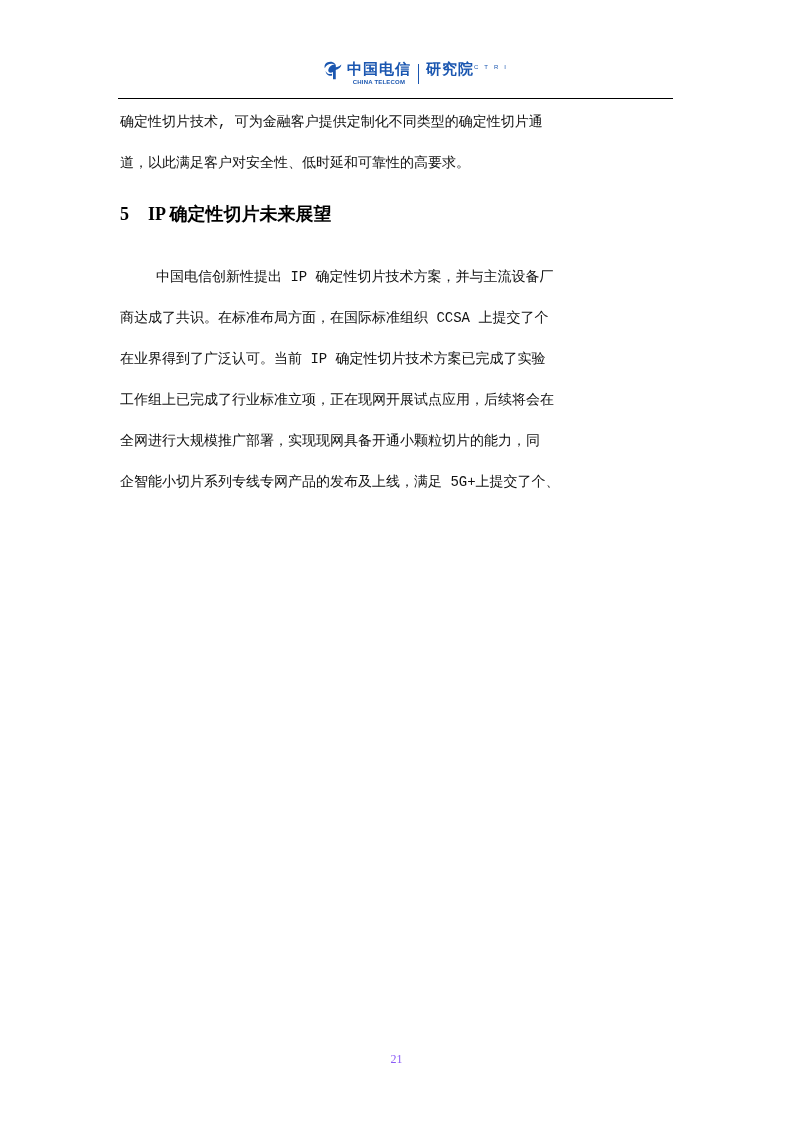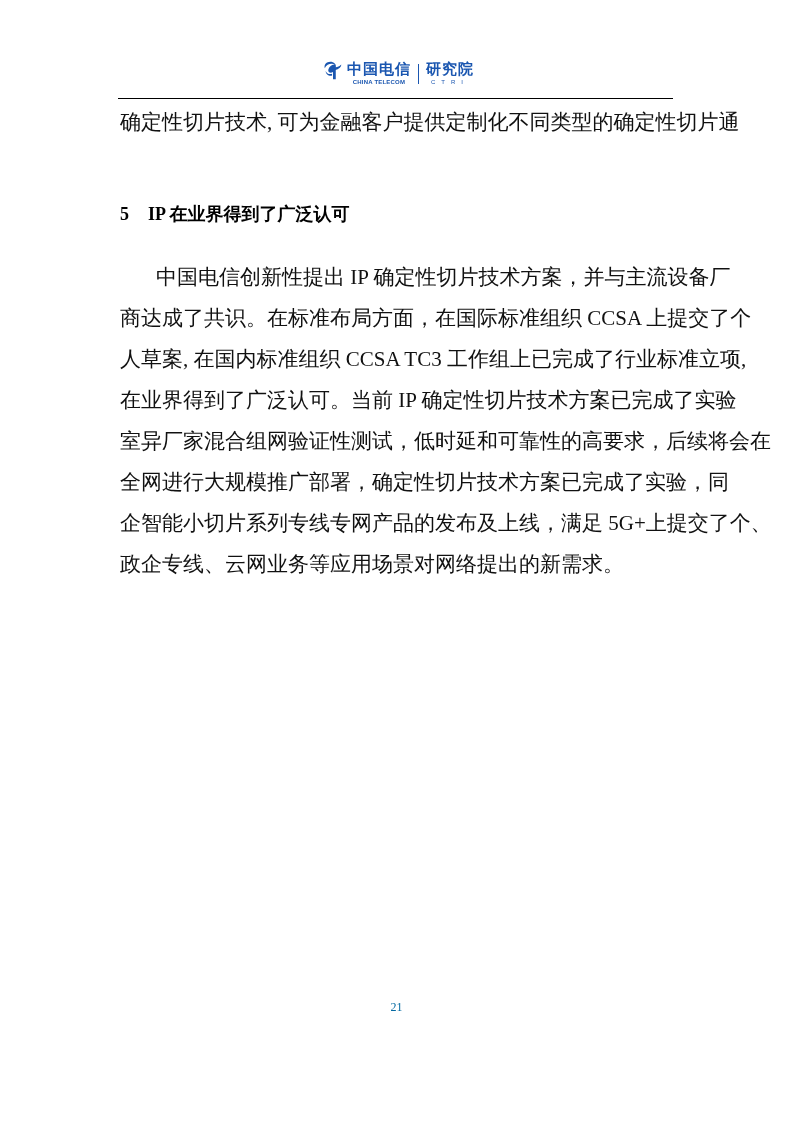--- a/index.html
+++ b/index.html
@@ -5,31 +5,31 @@
     html, body { margin: 0; padding: 0; background: #ffffff; }
     body { width: 793px; height: 1122px; position: relative; overflow: hidden; }
     .page { position: absolute; left: 0; top: 0; width: 793px; height: 1122px; background: #fff; padding-left: 8px; }
     .header { position: absolute; left: 0; top: 56px; width: 793px; height: 40px; }
     .logo { position: absolute; left: 322px; top: 0; height: 40px; display: flex; align-items: flex-start; }
     .logo-mark { width: 22px; height: 22px; margin-top: 4px; }
     .logo-cn { display: flex; flex-direction: column; align-items: center; margin-left: 3px; }
     .logo-cn-main { font-family: "DejaVu Sans", sans-serif; font-weight: bold; font-size: 15px; color: #1a56b0; letter-spacing: 1px; line-height: 18px; margin-top: 4px; }
     .logo-cn-sub { font-family: "Liberation Sans", sans-serif; font-weight: bold; font-size: 6px; color: #1a56b0; line-height: 8px; letter-spacing: 0.2px; }
     .logo-sep { width: 1px; height: 20px; background: #1a56b0; margin: 8px 7px 0 7px; }
-    .logo-ri { display: flex; flex-direction: column; align-items: center; }
+    .logo-ri { display: flex; flex-direction: row; align-items: center; }
     .logo-ri-main { font-family: "DejaVu Sans", sans-serif; font-weight: bold; font-size: 15px; color: #1a56b0; letter-spacing: 1px; line-height: 18px; margin-top: 4px; }
     .logo-ri-sub { font-family: "Liberation Sans", sans-serif; font-size: 6px; color: #1a56b0; letter-spacing: 6px; line-height: 8px; }
     .rule { position: absolute; left: 118px; top: 98px; width: 555px; height: 1px; background: #000; }
-    .body-text { position: absolute; left: 120px; width: 555px; font-family: Liberation Serif, serif; font-size: 21px; color: #111; line-height: 41px; }
+    .body-text { position: absolute; left: 120px; width: 555px; font-family: Liberation Mono, monospace; font-size: 14px; color: #111; line-height: 41px; }
     .line { white-space: nowrap; height: 41px; }
     .indent { padding-left: 36px; }
     .heading { position: absolute; left: 120px; top: 202px; font-family: "Liberation Serif", serif; font-size: 18px; font-weight: bold; color: #000; white-space: nowrap; }
     .heading .num { display: inline-block; width: 28px; }
     .heading .cn { font-family: "DejaVu Sans", sans-serif; font-weight: bold; }
-    .page-num { position: absolute; top: 1000px; left: 0; width: 793px; text-align: center; font-family: "Liberation Serif", serif; font-size: 12px; color: #0369a1; }
+    .page-num { position: absolute; top: 1052px; left: 0; width: 793px; text-align: center; font-family: "Liberation Serif", serif; font-size: 12px; color: #8b5cf6; }
   </style>
 </head>
 <body>
 
 <div class="page">
 
   <div class="header">
     <div class="logo">
       <svg class="logo-mark" viewBox="0 0 24 24">
         <path d="M3 9 C5 4, 11 3, 14 5 C11 5, 8 7, 7 10 C6 13, 9 15, 12 13 L12 21 L15 21 L15 11 C18 10, 21 8, 21 5 C19 7, 17 8, 15 8 C16 5, 13 2, 9 2 C5 2, 2 5, 3 9 Z" fill="#1a56b0"></path>
@@ -44,33 +44,32 @@
         <span class="logo-ri-main">研究院</span>
         <span class="logo-ri-sub">CTRI</span>
       </div>
     </div>
   </div>
 
   <div class="rule"></div>
 
   <div class="body-text" style="top:102px;">
     <div class="line">确定性切片技术, 可为金融客户提供定制化不同类型的确定性切片通</div>
+    <div class="line">道，以此满足客户对安全性、低时延和可靠性的高要求。</div>
   </div>
 
   <div class="heading">
     <span class="num">5</span><span>IP</span>
-    <span class="cn">在业界得到了广泛认可</span>
+    <span class="cn">确定性切片未来展望</span>
   </div>
 
   <div class="body-text" style="top:257px;">
     <div class="line indent">中国电信创新性提出 IP 确定性切片技术方案，并与主流设备厂</div>
     <div class="line">商达成了共识。在标准布局方面，在国际标准组织 CCSA 上提交了个</div>
-    <div class="line">人草案, 在国内标准组织 CCSA TC3 工作组上已完成了行业标准立项,</div>
     <div class="line">在业界得到了广泛认可。当前 IP 确定性切片技术方案已完成了实验</div>
-    <div class="line">室异厂家混合组网验证性测试，低时延和可靠性的高要求，后续将会在</div>
-    <div class="line">全网进行大规模推广部署，确定性切片技术方案已完成了实验，同</div>
+    <div class="line">工作组上已完成了行业标准立项，正在现网开展试点应用，后续将会在</div>
+    <div class="line">全网进行大规模推广部署，实现现网具备开通小颗粒切片的能力，同</div>
     <div class="line">企智能小切片系列专线专网产品的发布及上线，满足 5G+上提交了个、</div>
-    <div class="line">政企专线、云网业务等应用场景对网络提出的新需求。</div>
   </div>
 
   <div class="page-num">21</div>
 
 </div>
 
 </body></html>

